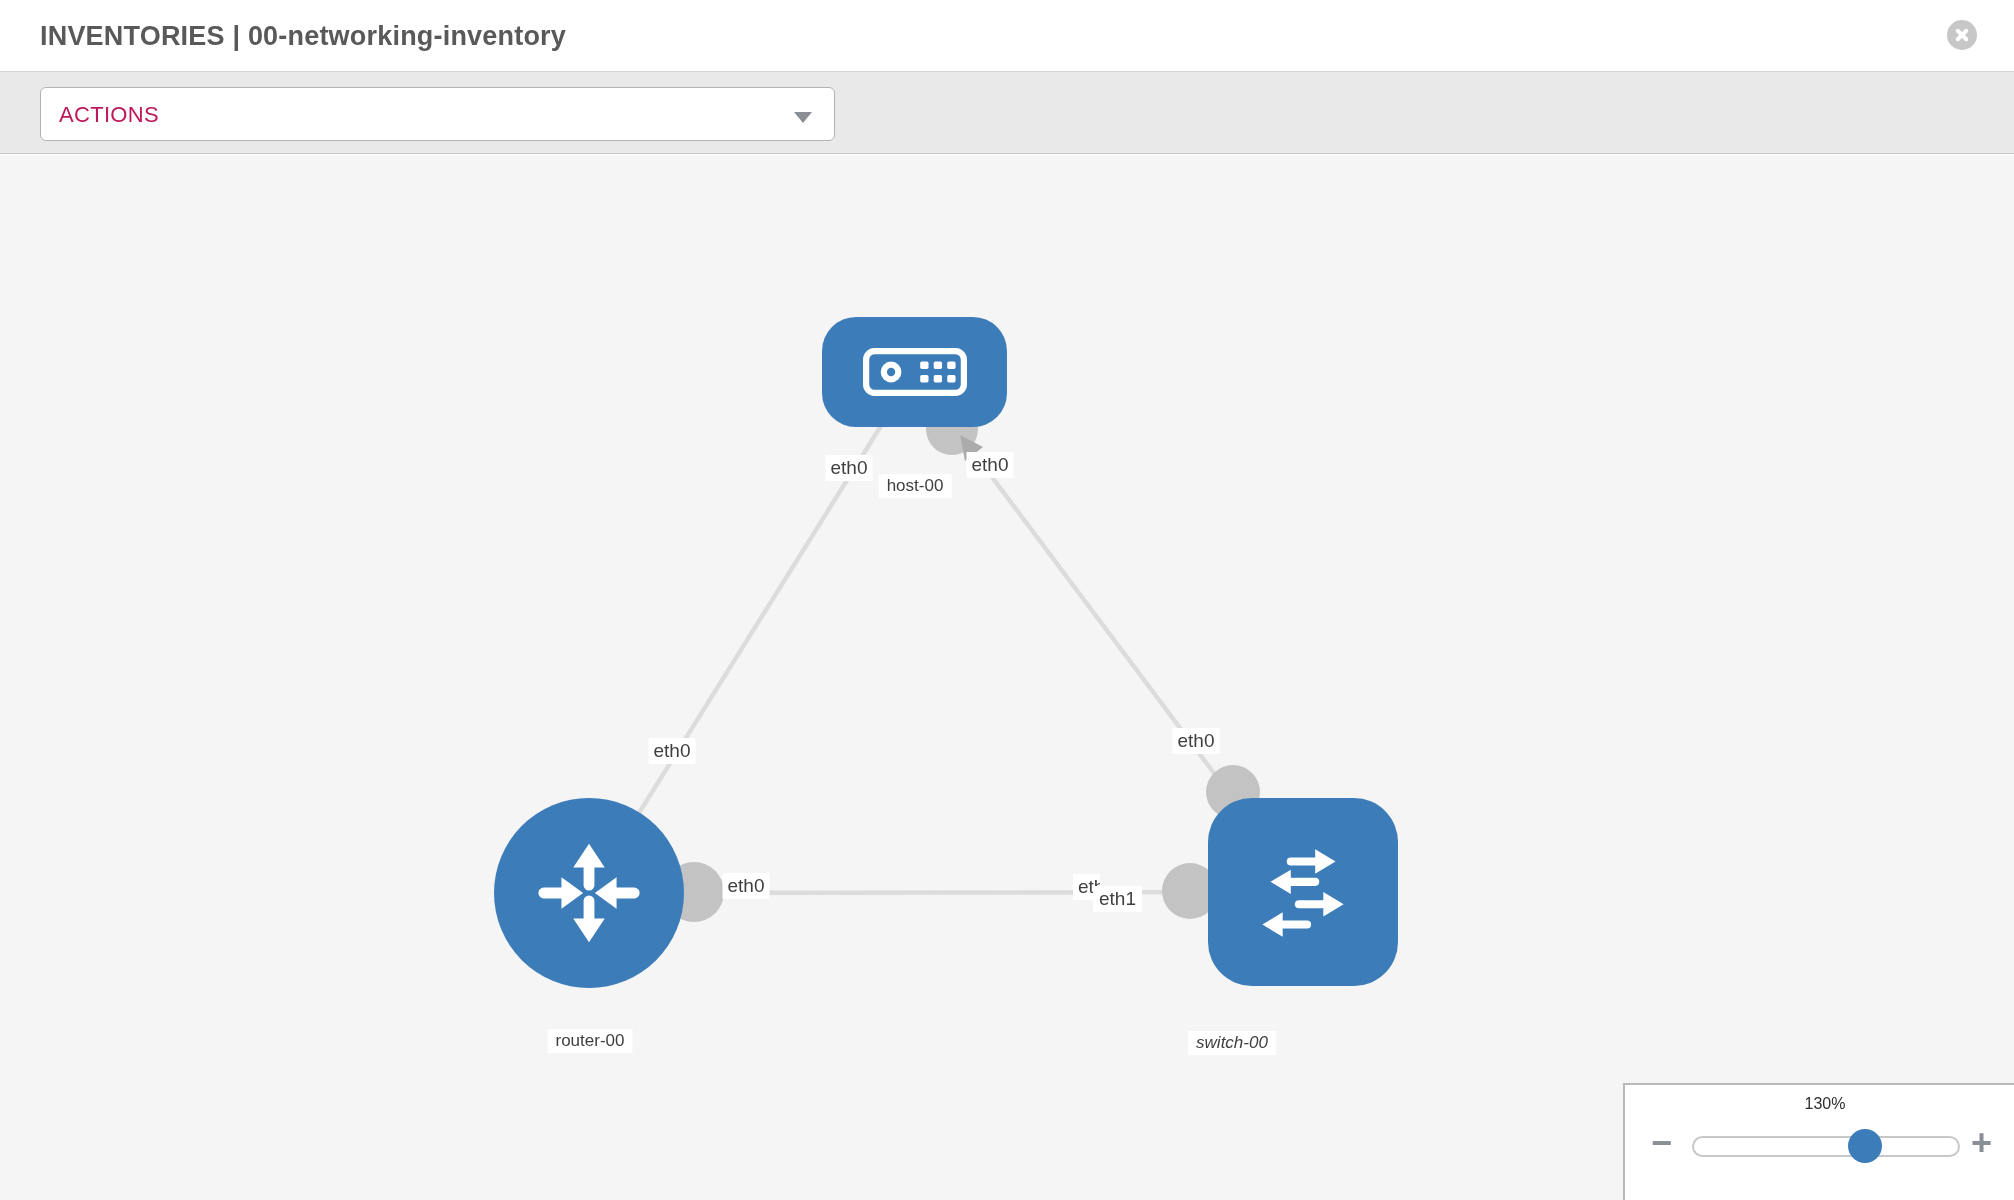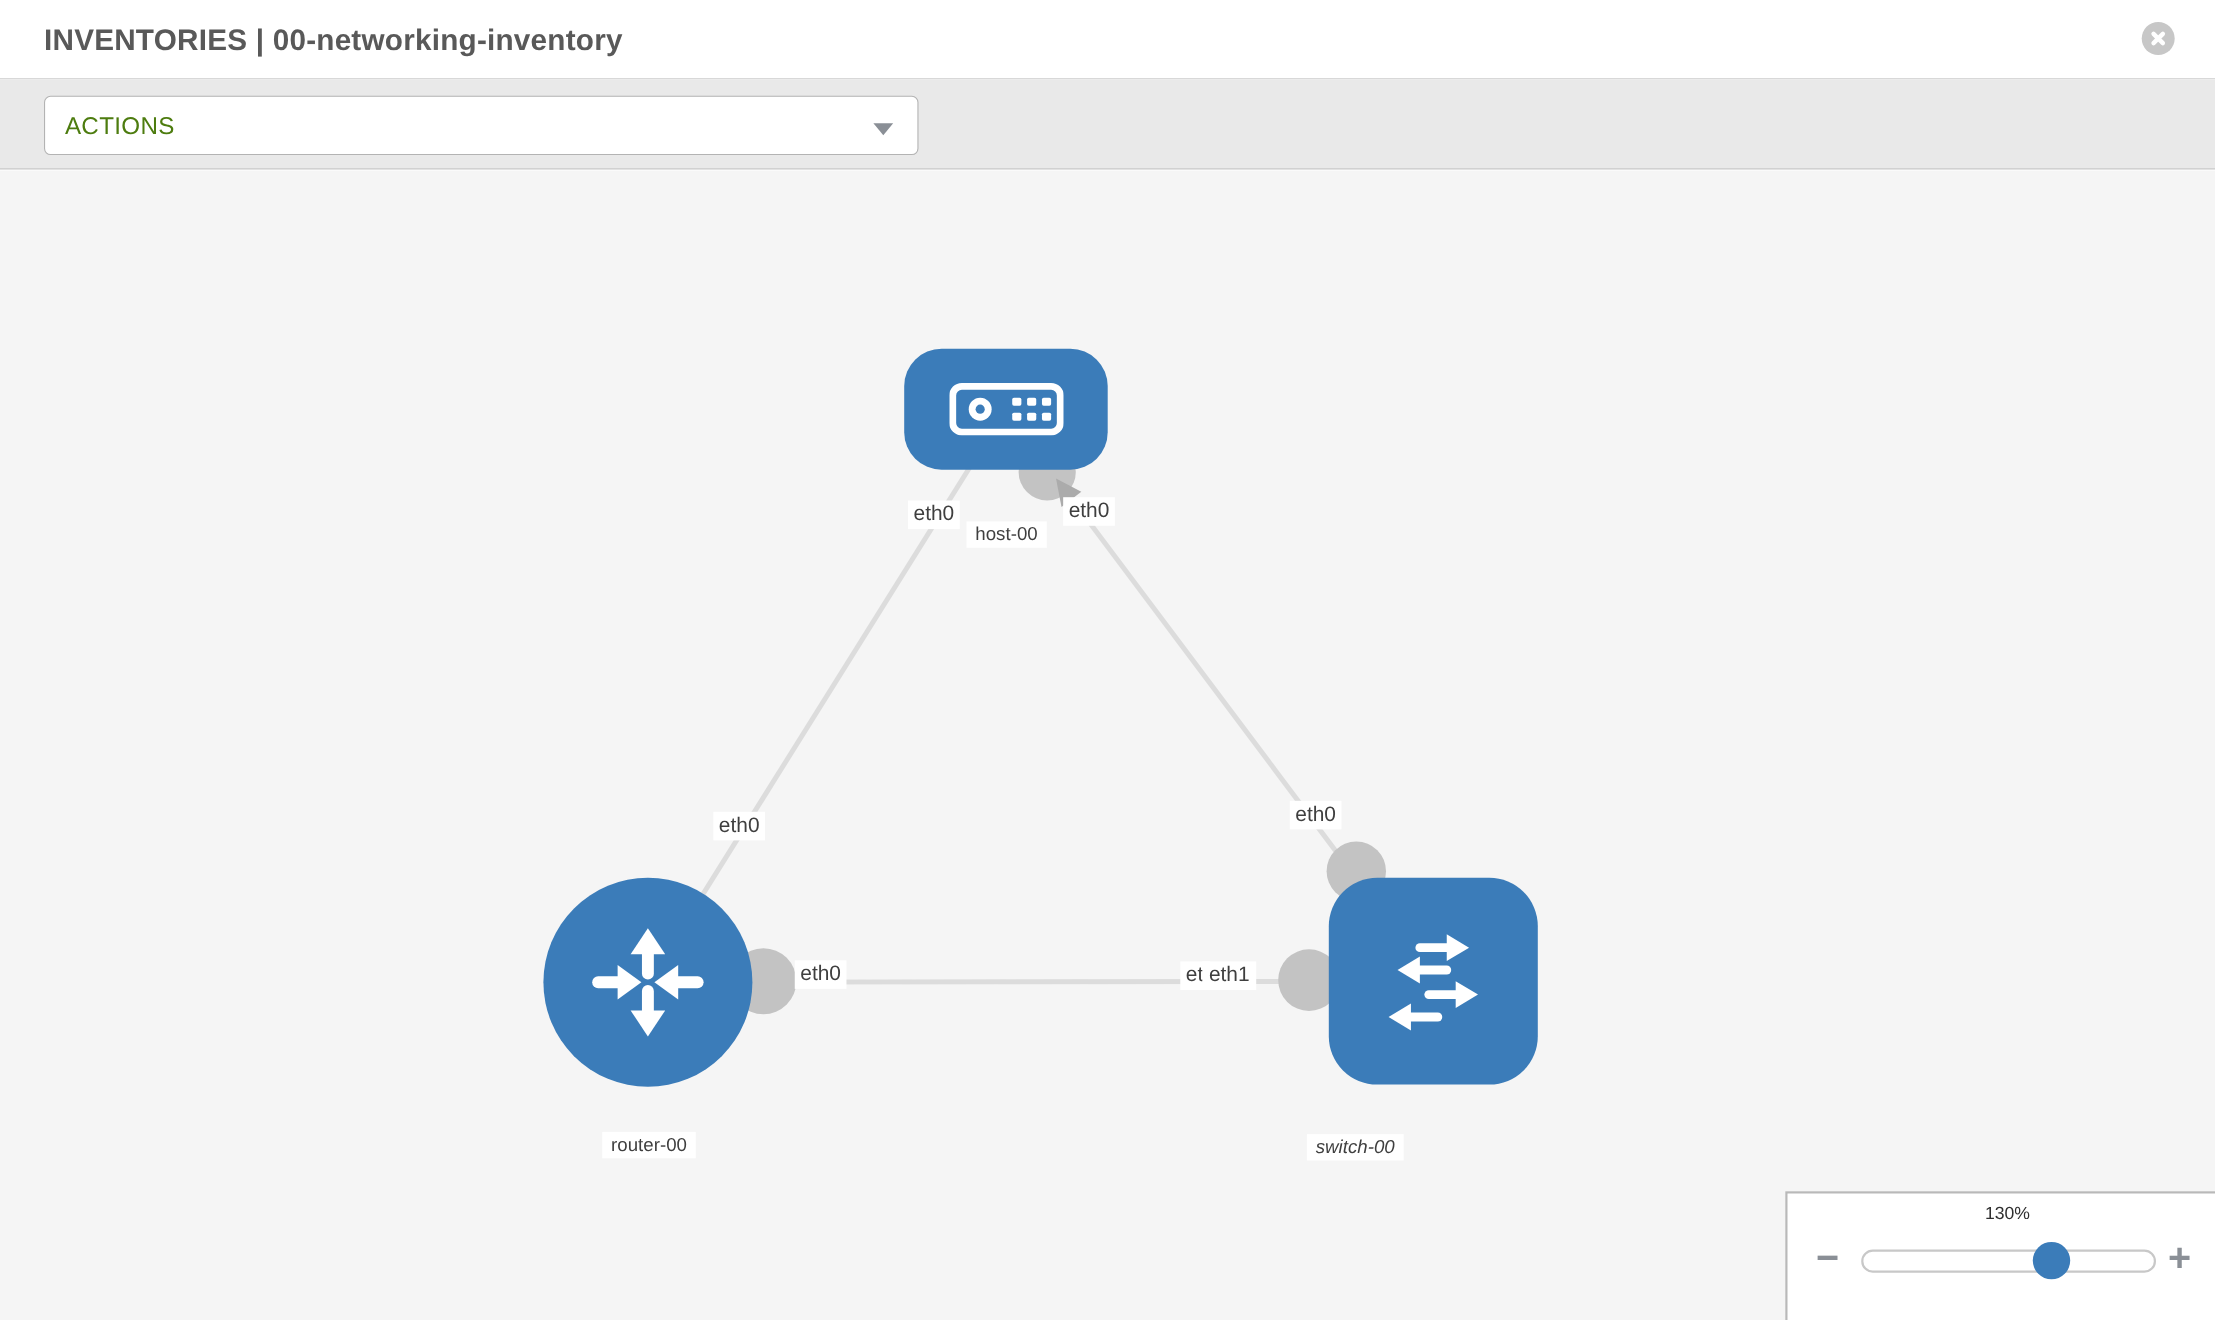--- a/index.html
+++ b/index.html
@@ -18,21 +18,21 @@
     background: #fff; border-radius: 2px; }
   .close-btn .bar.a { transform: rotate(45deg); }
   .close-btn .bar.b { transform: rotate(-45deg); }
 
   
   .toolbar { position: absolute; left: 0; top: 72px; width: 2014px; height: 82px;
     background: #e9e9e9; border-bottom: 1px solid #c6c6c6; }
   .fake-select { position: absolute; top: 15px; height: 54px; background: #fff;
     border: 1px solid #b3b3b3; border-radius: 6px; cursor: pointer; }
   .fake-select .ph { position: absolute; left: 18px; top: 14px; font-size: 22px;
-    color: #4d7c0f; letter-spacing: 0.3px; }
+    color: #be185d; letter-spacing: 0.3px; }
   .caret { position: absolute; right: 22px; top: 24px; width: 0; height: 0;
     border-left: 9px solid transparent; border-right: 9px solid transparent;
     border-top: 11px solid #8a8f96; }
   .sel-actions { left: 40px; width: 795px; }
   .sel-search { left: 1182px; width: 794px; }
   .tool-icon { position: absolute; top: 98px; width: 32px; height: 32px; cursor: pointer; }
   .tool-icon.wrench { left: 1050px; }
   .tool-icon.key { left: 1118px; }
 
   
@@ -46,21 +46,21 @@
   .node-router { left: 494px; top: 643px; width: 190px; height: 190px; border-radius: 50%; }
   .node-switch { left: 1208px; top: 643px; width: 190px; height: 188px; border-radius: 44px; }
 
   .lbl { position: absolute; background: #fff; color: #3f3f3f; white-space: nowrap; }
   .lbl.node-lbl { font-size: 17px; padding: 2px 8px; transform: translateX(-50%); margin-top: 34px; }
   .lbl.if-lbl { font-size: 19px; padding: 2px 5px; transform: translateX(-50%); }
   .mid-labels { position: absolute; left: 1073px; top: 719px; height: 28px; }
   .mid-labels .back { display: inline-block; width: 27px; overflow: hidden;
     background: #fff; color: #3f3f3f; font-size: 19px; padding: 2px 0 2px 5px;
     white-space: nowrap; }
-  .mid-labels .front { position: absolute; left: 20px; top: 0; background: #fff;
+  .mid-labels .front { position: absolute; left: 20px; top: 12px; background: #fff;
     color: #3f3f3f; font-size: 19px; padding: 2px 6px; white-space: nowrap; }
 
   
   .zoom-panel { position: absolute; left: 1623px; top: 928px; width: 480px; height: 280px;
     background: #fff; border: 2px solid #b9b9b9; }
   .zoom-value { position: absolute; left: 200px; top: 10px; transform: translateX(-50%);
     font-size: 16px; color: #2f2f2f; }
   .zoom-minus, .zoom-plus { position: absolute; top: 38px; font-size: 36px;
     font-weight: 700; color: #8a8f96; cursor: pointer; line-height: 40px; }
   .zoom-minus { left: 26px; }

